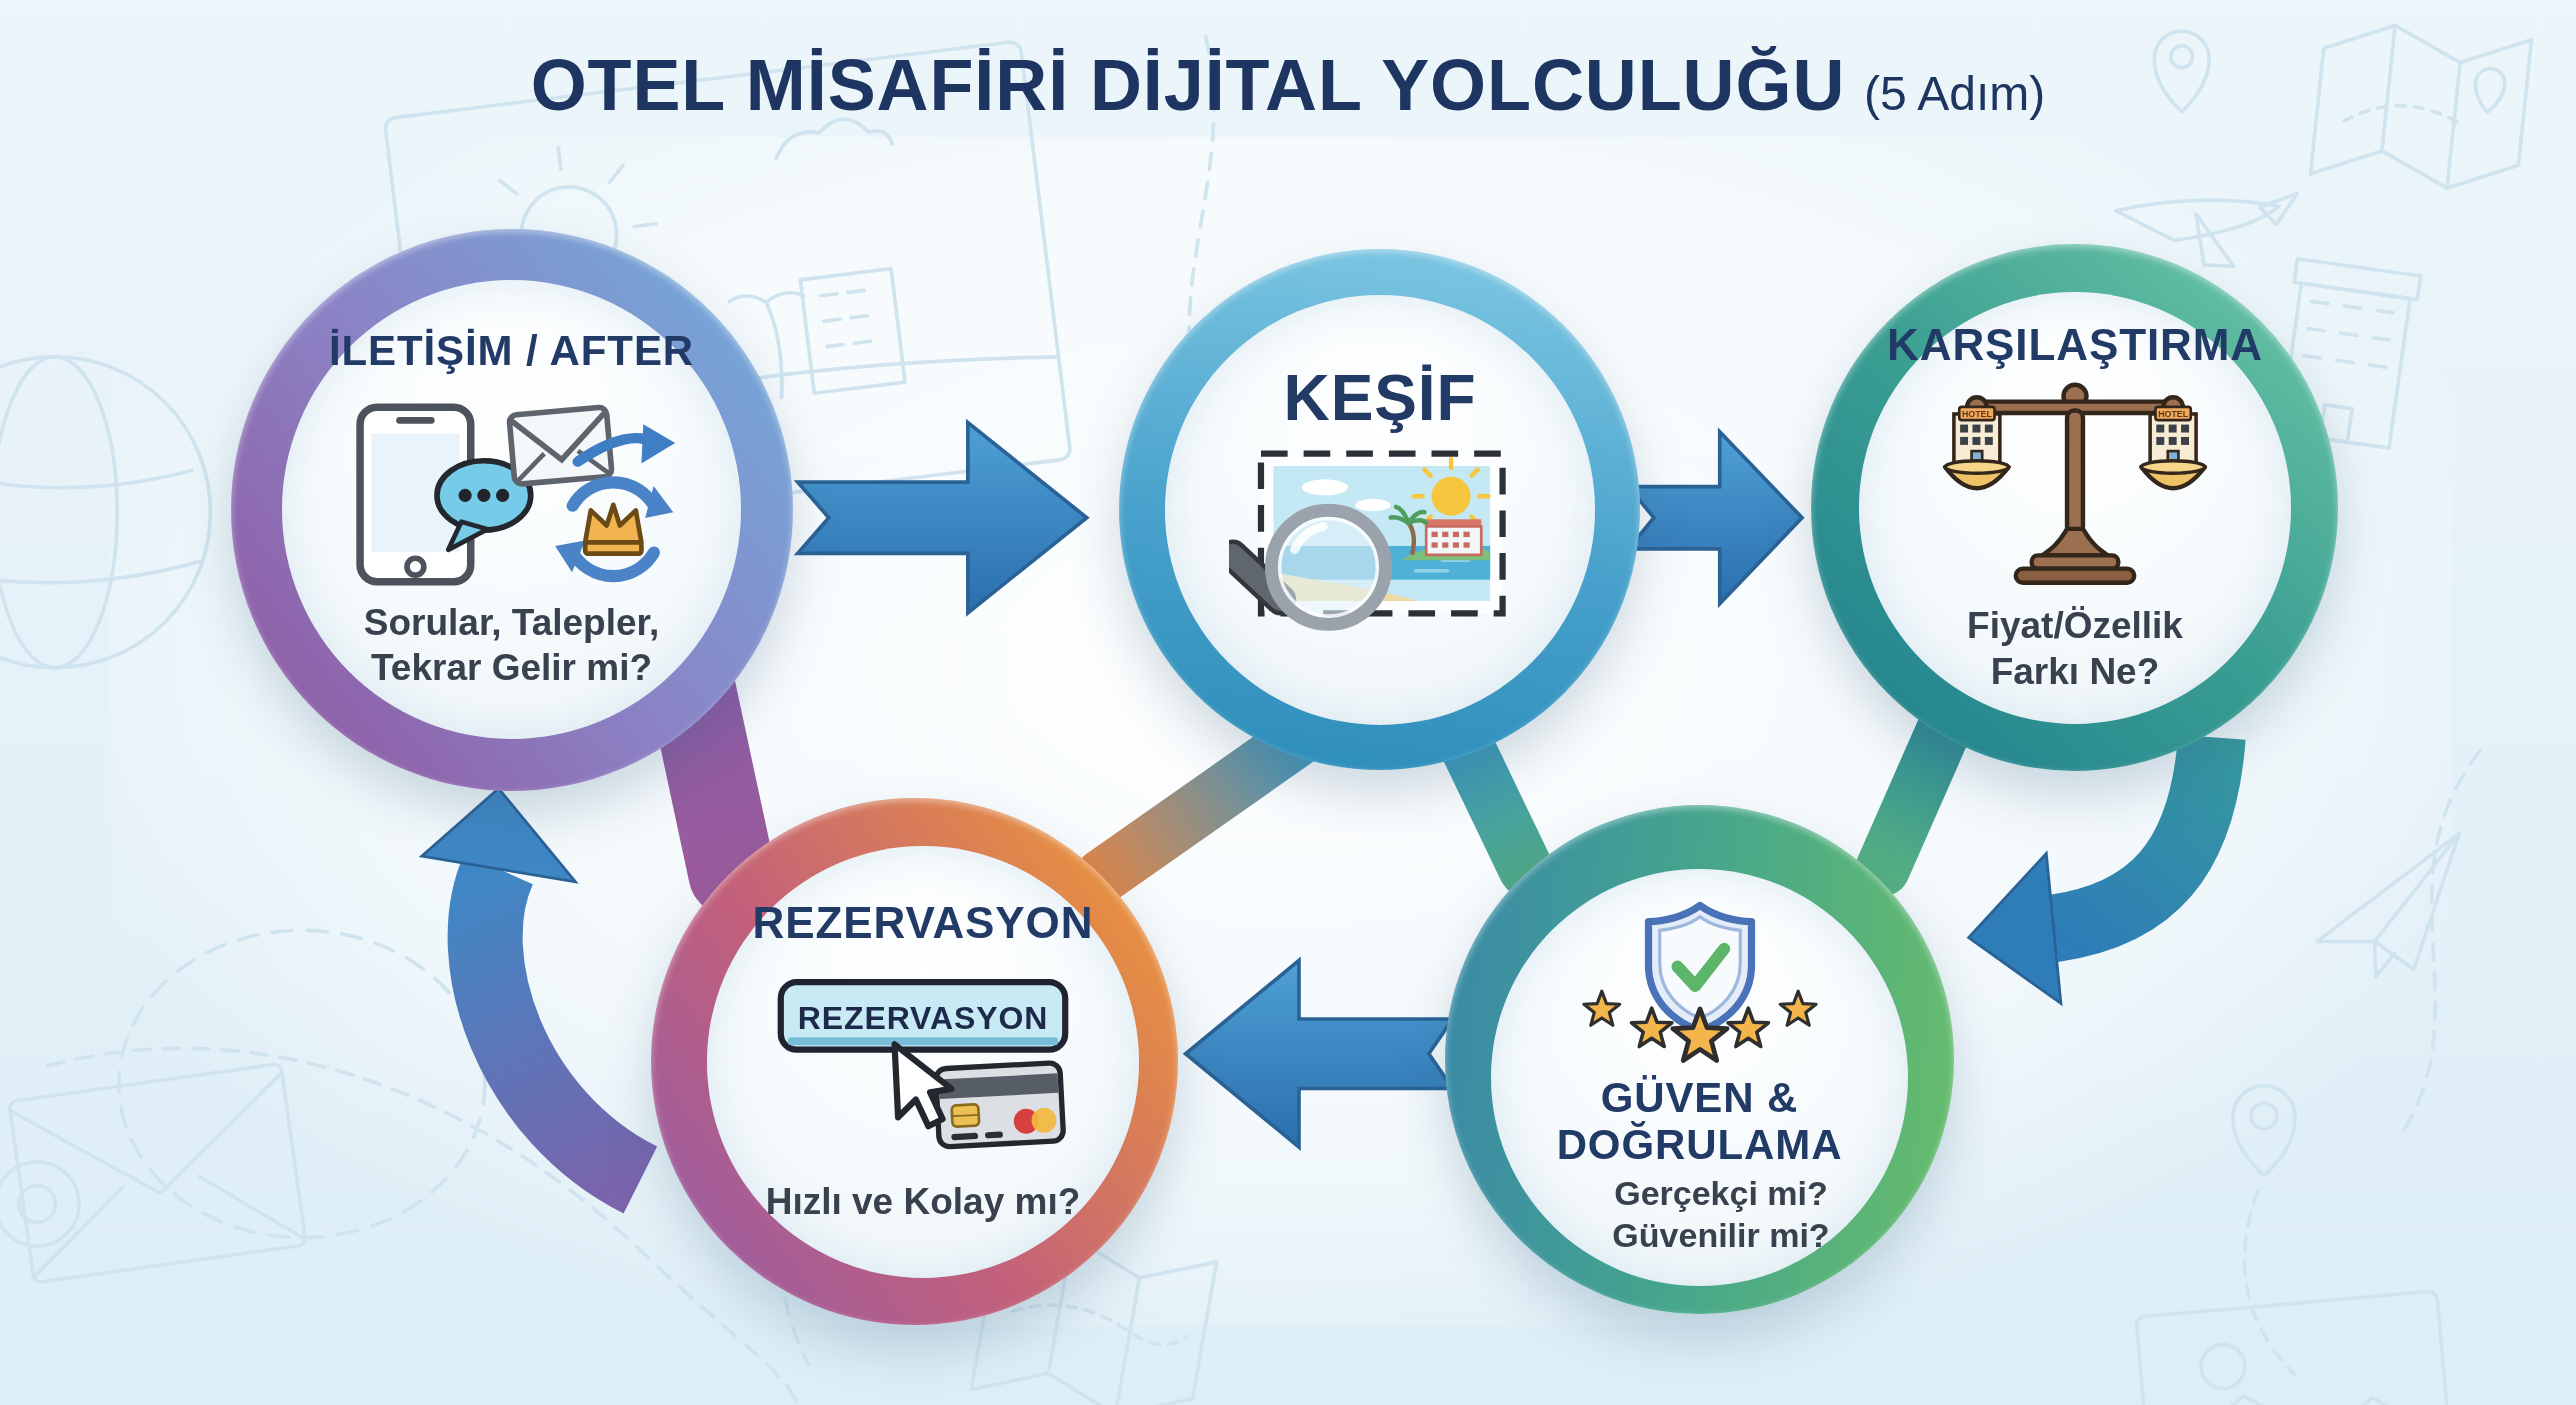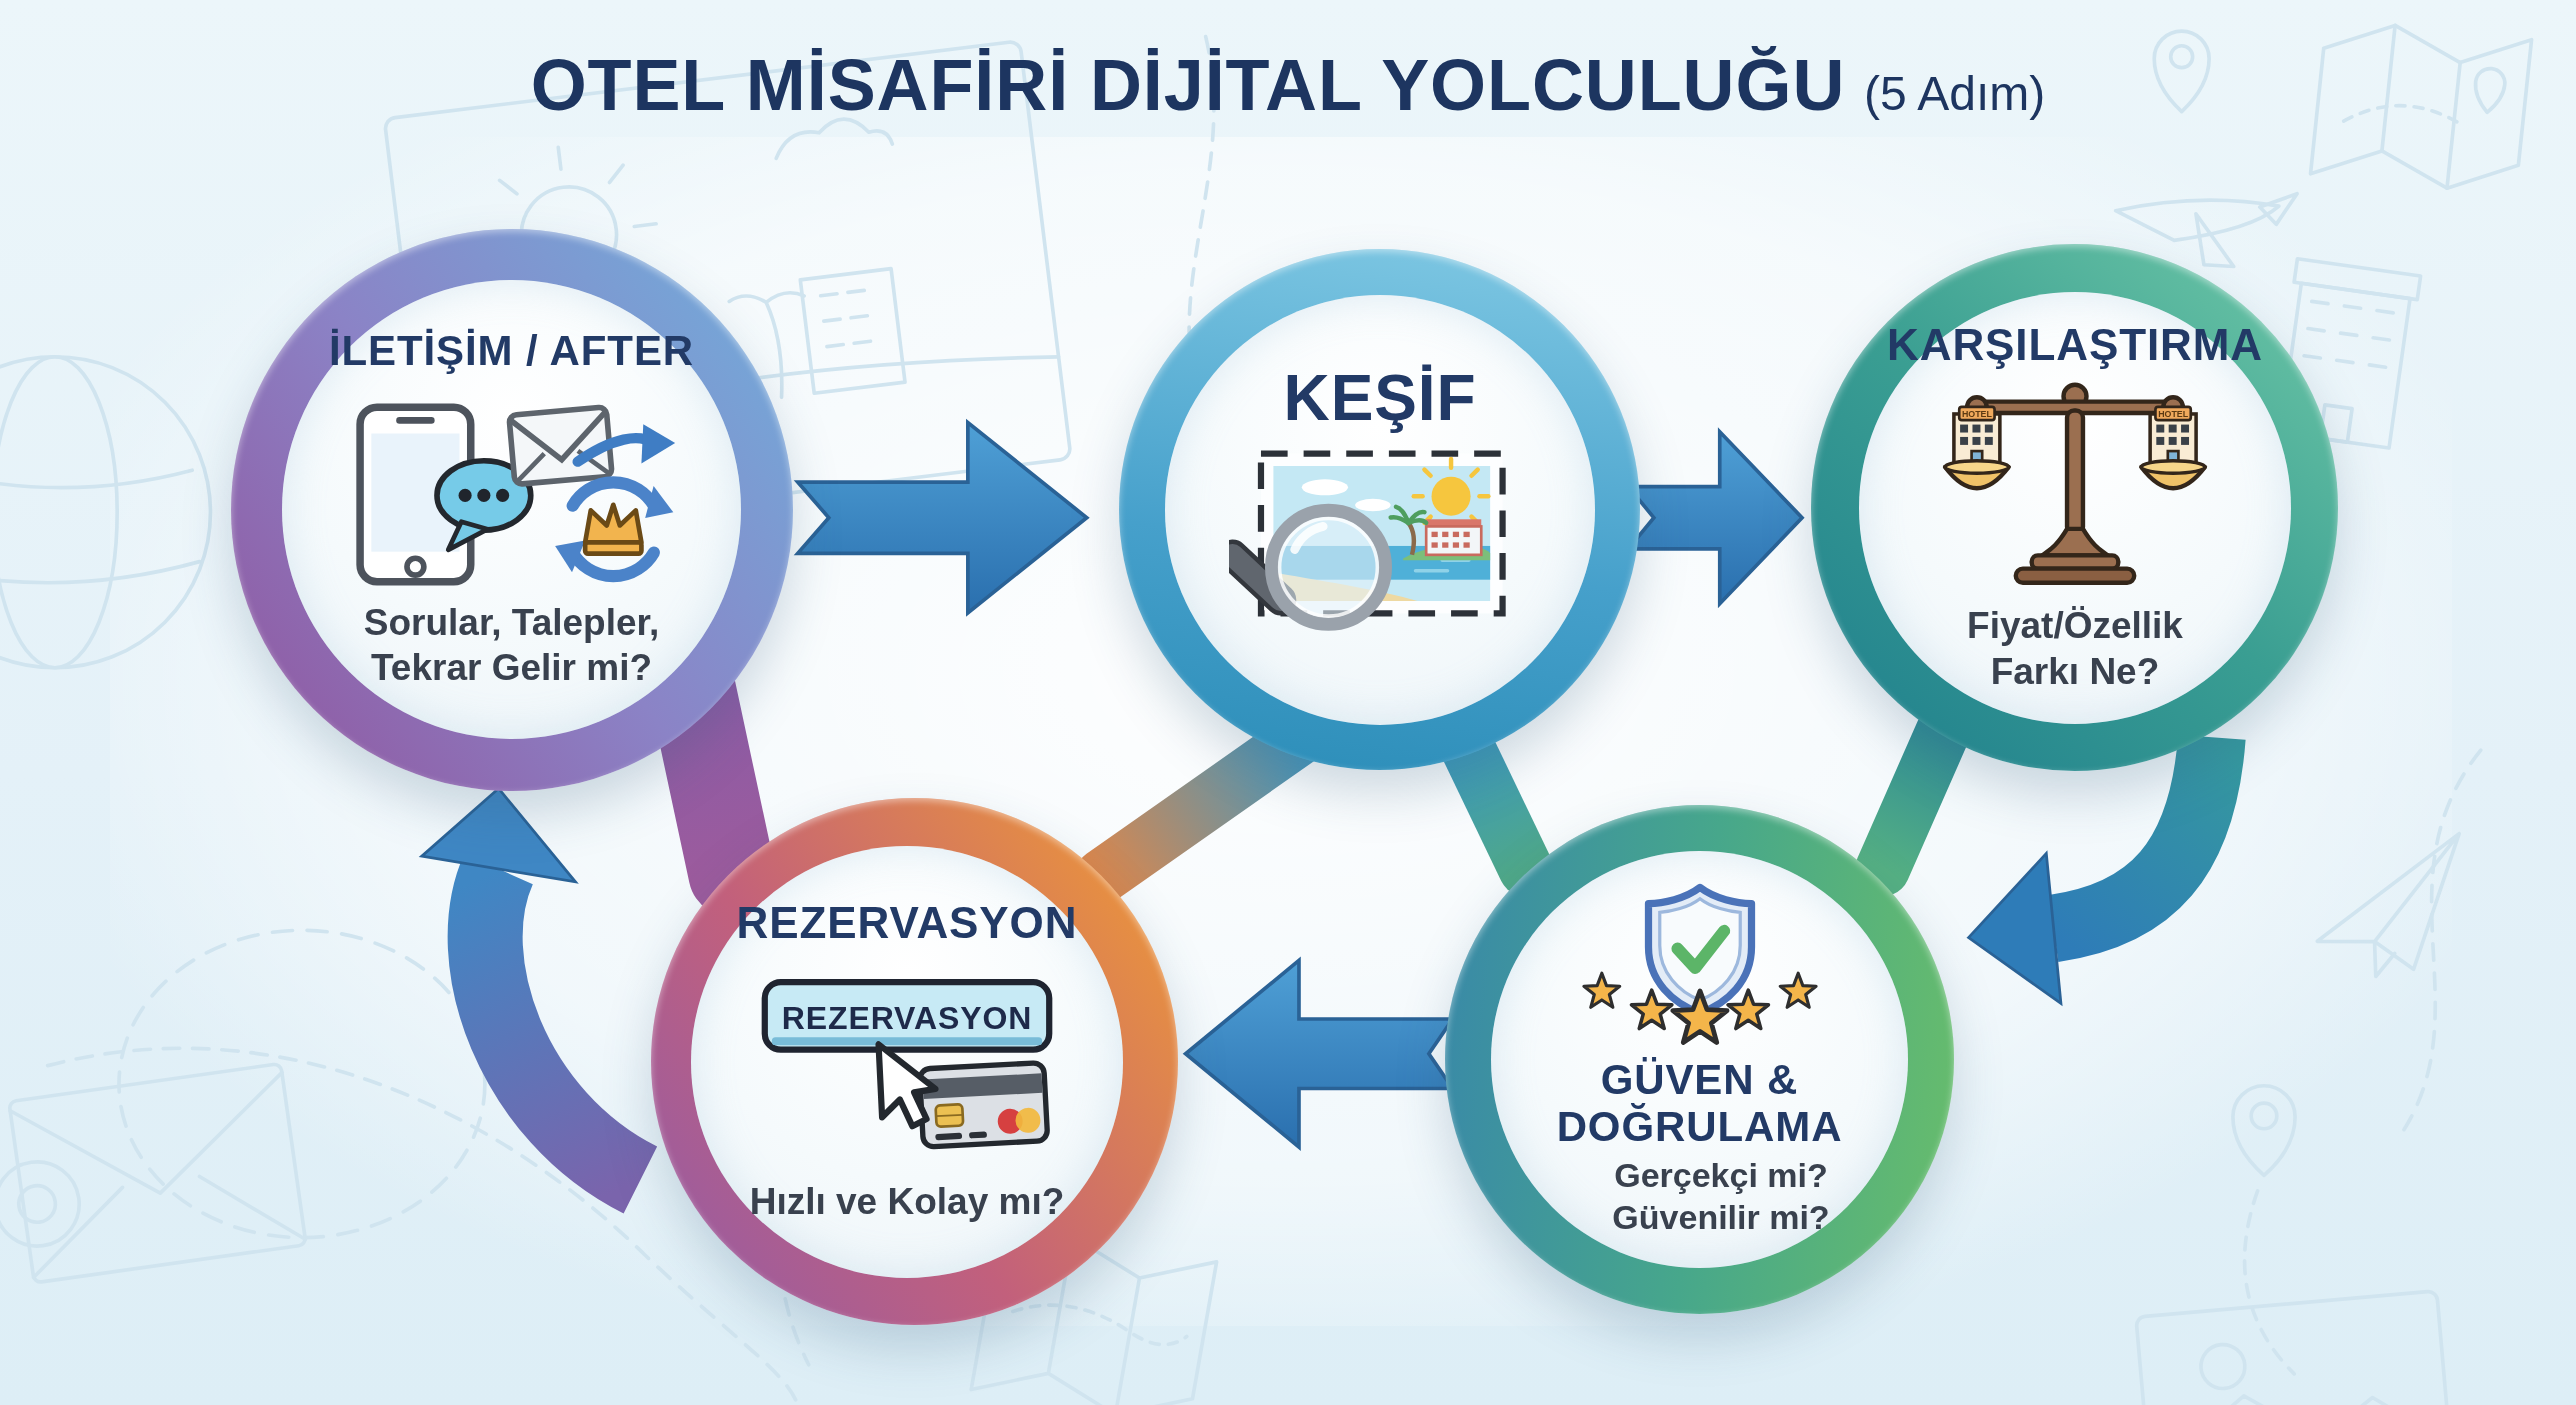--- a/index.html
+++ b/index.html
@@ -37,27 +37,27 @@
   .step2 .step-sub{font-size:37px;}
 
   .step3{left:1811px;top:244px;width:527px;height:527px;
     background:linear-gradient(40deg,#20808e 4%,#3a9e92 50%,#6cc6a6 96%);}
   .step3 .disc{left:48px;top:48px;width:432px;height:432px;}
   .step3 .step-title{font-size:44px;}
   .step3 .step-sub{font-size:37px;}
 
   .step4{left:1445px;top:805px;width:509px;height:509px;
     background:linear-gradient(95deg,#3a8ba6 4%,#47a78b 50%,#65bb6e 96%);}
-  .step4 .disc{left:46px;top:46px;width:417px;height:417px;}
+  .step4 .disc{left:46px;top:64px;width:417px;height:417px;}
   .step4 .step-title{font-size:42px;}
   .step4 .step-sub{font-size:34px;margin-left:43px;}
 
   .step5{left:651px;top:798px;width:527px;height:527px;
     background:linear-gradient(55deg,#9a5ca0 8%,#c2607c 42%,#e8913f 88%);}
-  .step5 .disc{left:40px;top:48px;width:432px;height:432px;}
+  .step5 .disc{left:56px;top:48px;width:432px;height:432px;}
   .step5 .step-title{font-size:44px;}
   .step5 .step-sub{font-size:37px;}
 
   .gap8{height:7.3px;} .gap12{height:11px;} .gap4{height:3.7px;}
 </style>
 </head>
 <body>
 
 <div class="cloud"></div>
 

